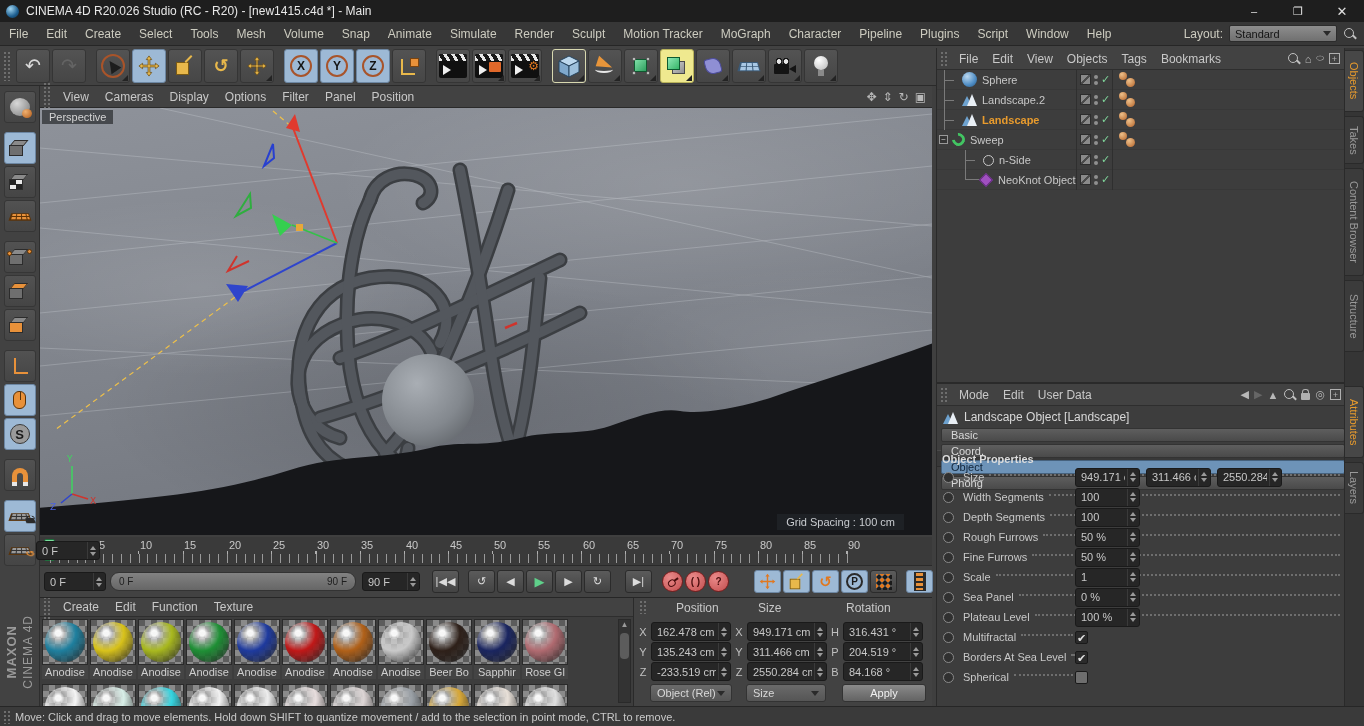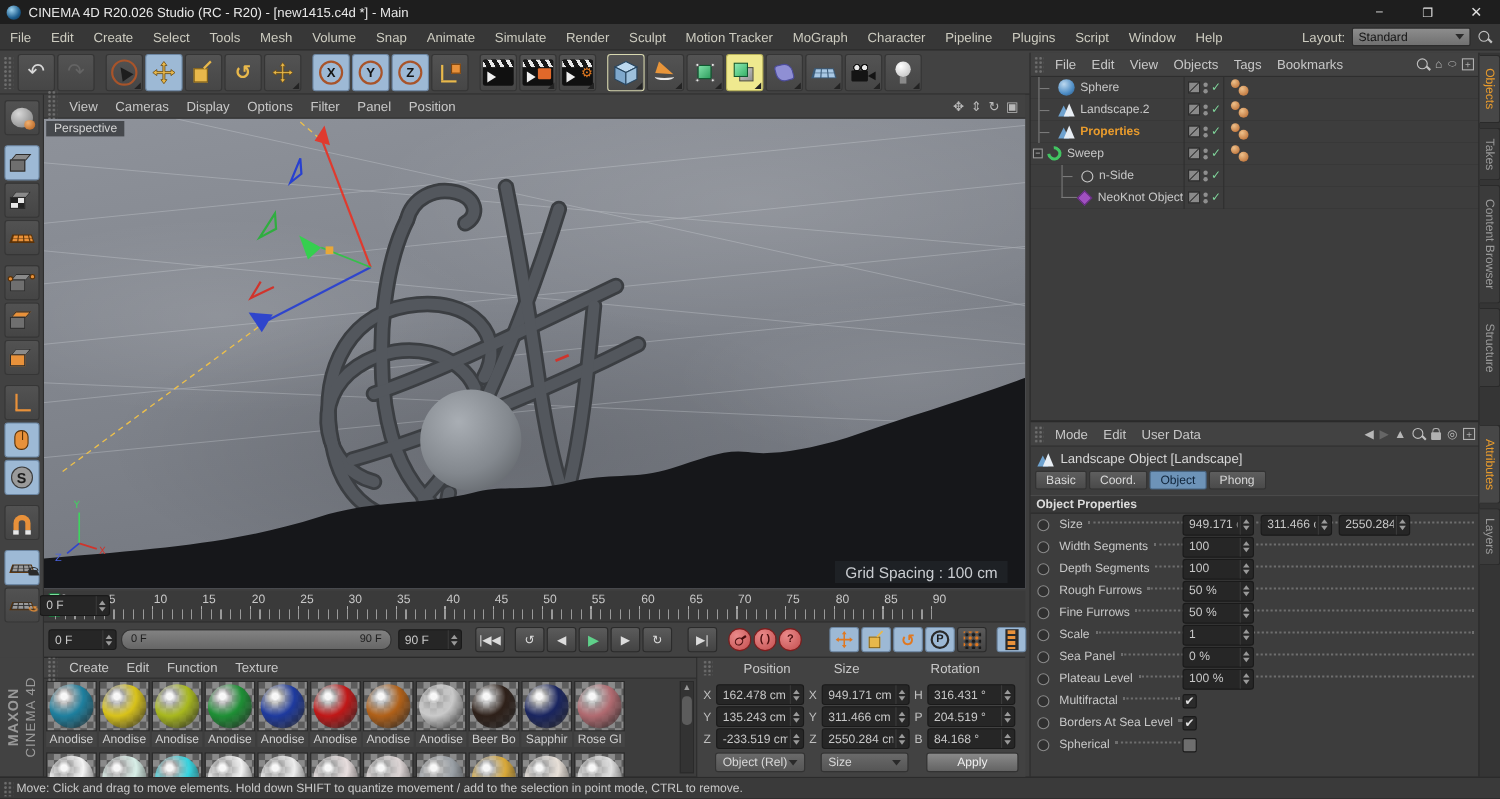--- a/index.html
+++ b/index.html
@@ -105,21 +105,21 @@
   .vpmenu .mi{padding:0 8px;}
   .vpicons{margin-left:auto;display:flex;gap:6px;padding-right:6px;color:#b8b8b8;font-size:12px;}
   .vpcanvas{left:40px;top:108px;width:892px;height:427px;overflow:hidden;
     background:
       radial-gradient(60% 45% at 72% 18%, rgba(255,255,255,.12), transparent 65%),
       radial-gradient(45% 35% at 18% 42%, rgba(255,255,255,.10), transparent 60%),
       radial-gradient(55% 45% at 45% 70%, rgba(0,0,0,.14), transparent 70%),
       radial-gradient(40% 30% at 88% 55%, rgba(255,255,255,.08), transparent 60%),
       linear-gradient(170deg,#8e929a 0%,#80848c 45%,#6d7179 100%);}
   .vplabel{position:absolute;left:2px;top:2px;background:rgba(58,60,64,.85);color:#d4d4d4;padding:1px 7px;font-size:11px;}
-  .gridlabel{position:absolute;right:16px;bottom:5px;background:rgba(32,35,39,.88);color:#c9ccd0;padding:2px 9px;font-size:14px;}
+  .gridlabel{position:absolute;right:28px;bottom:5px;background:rgba(32,35,39,.88);color:#c9ccd0;padding:2px 9px;font-size:11px;}
 
   
   .timeline{left:40px;top:537px;width:892px;height:29px;background:#3a3a3a;border-bottom:1px solid #2a2a2a;}
   .ruler{position:absolute;left:8px;top:0;width:848px;height:29px;}
   .ruler .num{position:absolute;top:2px;transform:translateX(-50%);color:#c8c8c8;font-size:11px;}
   .ticks{position:absolute;left:2px;top:17px;width:800px;height:9px;background-image:repeating-linear-gradient(90deg,#9a9a9a 0 1px,transparent 1px 8.85px);}
   .ticks::before{content:"";position:absolute;left:0;top:-3px;width:100%;height:3px;background-image:repeating-linear-gradient(90deg,#b0b0b0 0 1px,transparent 1px 44.25px);}
   .playhead{position:absolute;left:4px;top:2px;width:11px;height:22px;background:linear-gradient(#7adf9d,#46b06c);border:1px solid #1f6e3c;border-radius:2px;}
   .tl-field{position:absolute;right:4px;top:4px;width:64px;}
 
@@ -208,21 +208,21 @@
   .vdots i{width:4px;height:4px;border-radius:50%;background:#8f8f8f;}
   .ochk{color:#7fd49a;font-size:11px;font-weight:bold;}
   .otags{position:absolute;left:181px;width:20px;height:20px;}
   .otags i{position:absolute;border-radius:50%;background:radial-gradient(circle at 35% 30%,#eec08a,#b4642a);}
   .otags .t1{left:1px;top:2px;width:8px;height:8px;}
   .otags .t2{left:8px;top:8px;width:9px;height:9px;}
 
   
   .amgr{position:absolute;left:0;top:334px;width:408px;height:324px;background:#3d3d3d;border-top:2px solid #2a2a2a;}
   .amtitle{height:22px;display:flex;align-items:center;padding-left:6px;color:#d8d8d8;font-size:12px;gap:6px;}
-  .atabs{height:19px;display:flex;gap:2px;padding-left:4px;}
+  .atabs{height:19px;display:flex;gap:2px;padding-left:4px;flex-direction:column;}
   .atab{height:17px;padding:0 9px;background:linear-gradient(#5e5e5e,#4a4a4a);border:1px solid #333;border-radius:2px;display:flex;align-items:center;color:#d8d8d8;}
   .atab.on{background:#6d93b8;color:#10243a;border-color:#46627e;}
   .asec{height:17px;background:#383838;border-top:1px solid #4a4a4a;border-bottom:1px solid #2c2c2c;display:flex;align-items:center;padding-left:5px;color:#dcdcdc;font-weight:bold;margin-top:3px;}
   .arow{height:20px;display:flex;align-items:center;position:relative;padding-left:6px;}
   .aradio{width:11px;height:11px;border-radius:50%;border:1.5px solid #8a8a8a;background:#303030;flex:none;}
   .albl{margin-left:9px;color:#c8c8c8;white-space:nowrap;}
   .lead{flex:1;border-bottom:2px dotted #6e6e6e;margin:0 5px 4px 5px;min-width:4px;}
   .afields{position:absolute;left:138px;display:flex;gap:6px;align-items:center;}
   .afld{width:65px;}
   .addrop{position:absolute;left:137px;width:267px;height:17px;background:linear-gradient(#7a7a7a,#5e5e5e);border:1px solid #333;border-radius:3px;color:#e8e8e8;display:flex;align-items:center;padding:0 7px;font-size:11px;}
@@ -953,21 +953,21 @@
             <span class="ochk">✓</span>
           </span>
         <span class="otags">
             <i class="t1"></i>
             <i class="t2"></i>
           </span>
       </div>
       <div class="orow">
         <span class="tln"></span>
         <span class="oic ic-land"></span>
-        <span class="nm sel">Properties</span>
+        <span class="nm sel">Landscape</span>
         <span class="ocols">
             <span class="vsq"></span>
             <span class="vdots">
               <i></i>
               <i></i>
             </span>
             <span class="ochk">✓</span>
           </span>
         <span class="otags">
             <i class="t1"></i>

